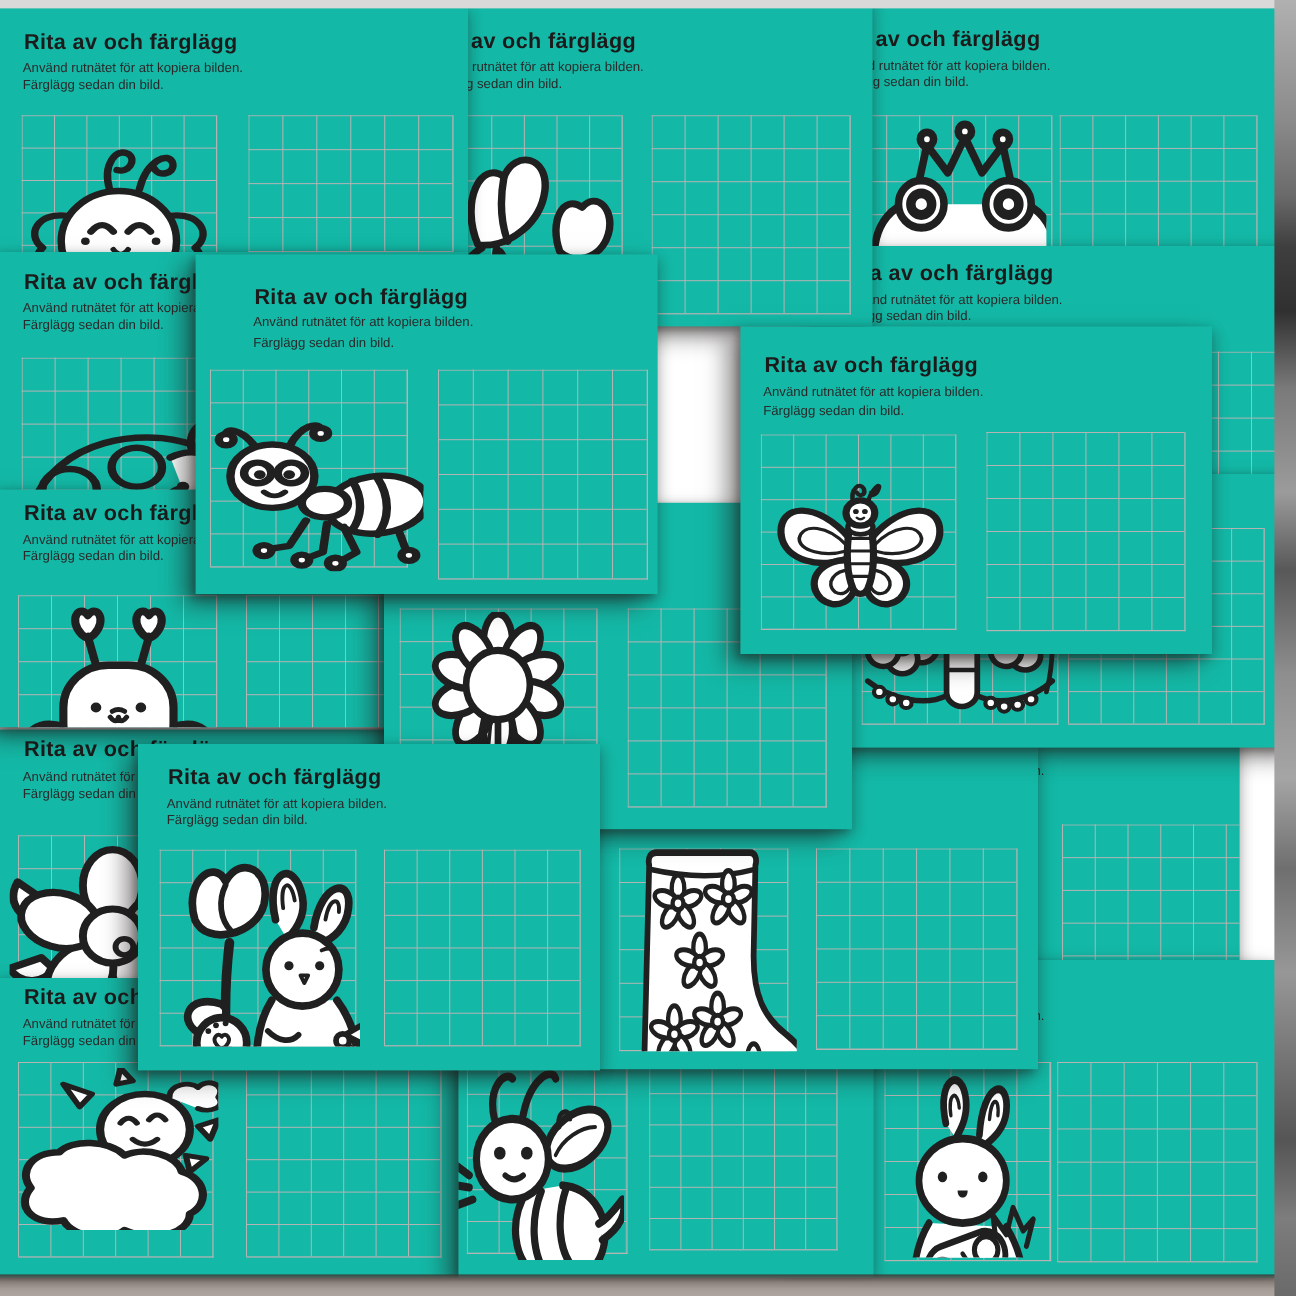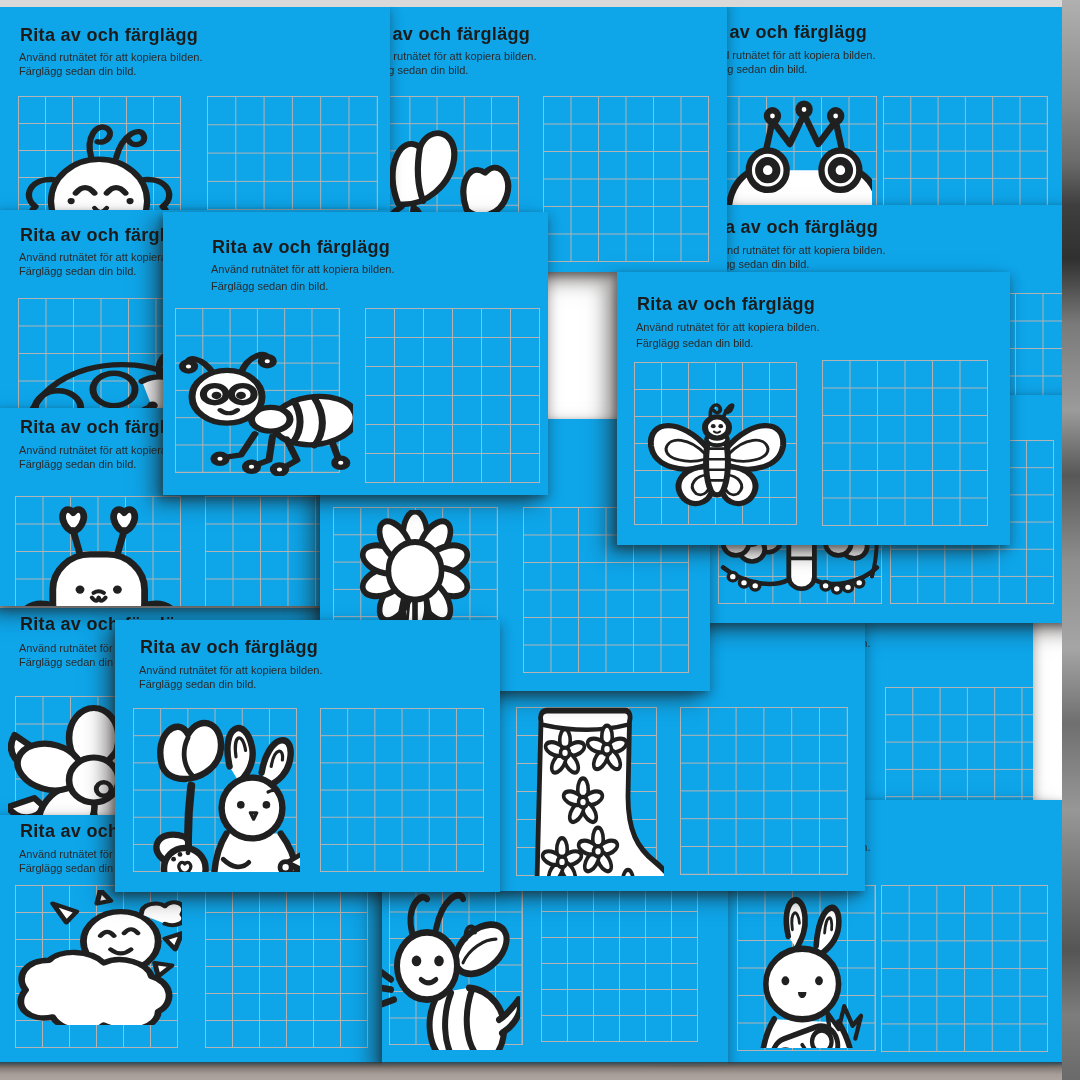--- a/index.html
+++ b/index.html
@@ -1,18 +1,18 @@
 <!DOCTYPE html>
 <html><head>
 <meta charset="utf-8">
 <style>
   html,body{margin:0;padding:0;background:#ffffff;}
   #page{position:relative;width:1080px;height:1080px;overflow:hidden;background:#fff;
         font-family:"Liberation Sans",sans-serif;}
-  .sheet{position:absolute;background:#0ea5e9;overflow:hidden;
+  .sheet{position:absolute;background:#14b8a6;overflow:hidden;
          box-shadow:-11px 9px 18px rgba(30,26,24,.5),-3px 3px 6px rgba(30,26,24,.28),3px 4px 10px rgba(30,26,24,.2);}
   .wtitle{position:absolute;font-size:18px;font-weight:bold;letter-spacing:.3px;color:#1b1b1b;white-space:pre;}
   .wline{position:absolute;font-size:11px;color:#2a2a2a;white-space:pre;}
   .grid{position:absolute;
         background-image:linear-gradient(to right,#b4b4b4 1px,transparent 1px),
                          linear-gradient(to bottom,#b4b4b4 1px,transparent 1px);
         border-right:1px solid #b4b4b4;border-bottom:1px solid #b4b4b4;}
   .draw{position:absolute;}
   .draw svg{width:100%;height:100%;display:block;}
   #top-strip{position:absolute;left:0;top:0;width:1080px;height:7px;background:#d9d9d9;z-index:40;}

